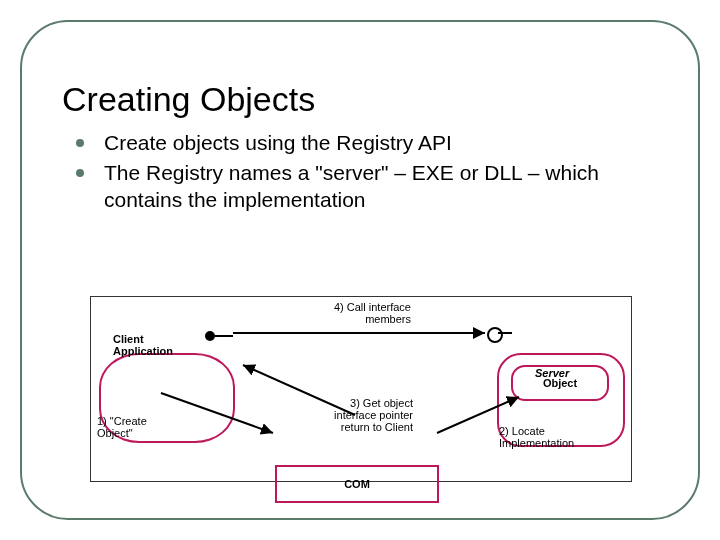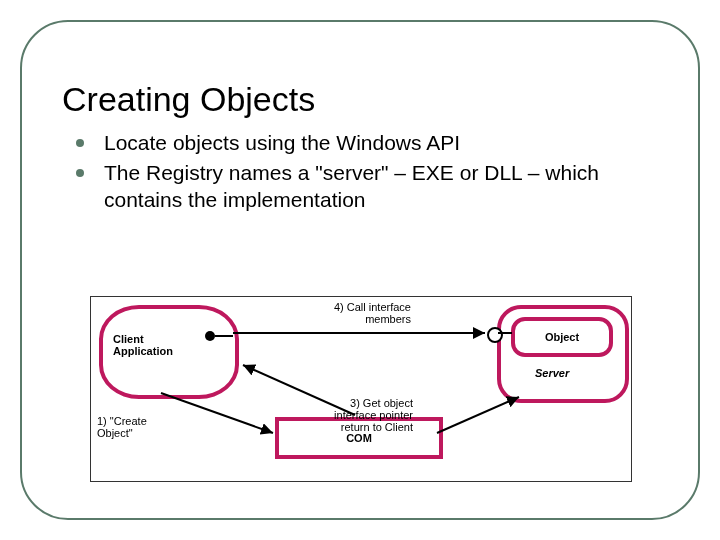--- a/index.html
+++ b/index.html
@@ -58,27 +58,28 @@
     width: 540px;
     height: 184px;
     border: 1px solid #333;
     background: #fff;
     font-family: Arial, sans-serif;
     font-size: 11px;
     color: #000;
   }
   .diagram .box {
     position: absolute;
-    border: 4px solid #be185d;
+    border: 2px solid #be185d;
     text-align: center;
     font-weight: bold;
     line-height: 1.1;
     display: flex;
     align-items: center;
     justify-content: center;
+    margin-top: 48px;
   }
   .client {
     left: 8px;
     top: 8px;
     width: 132px;
     height: 86px;
     border-radius: 40px / 34px;
   }
   .client-label {
     position: absolute;
@@ -163,21 +164,21 @@
 </head>
 <body>
 
 <div class="frame"></div>
 
 <div class="title">Creating Objects</div>
 
 <div class="bullets">
   <div class="row">
     <div class="disc"></div>
-    <div>Locate objects using the Windows API</div>
+    <div>Create objects using the Registry API</div>
   </div>
   <div class="row">
     <div class="disc"></div>
     <div>The Registry names a "server" – EXE or DLL – which contains the implementation</div>
   </div>
 </div>
 
 <div class="diagram">
   <div class="box client"></div>
   <div class="client-label" style="white-space:pre-line;">Client
@@ -193,20 +194,22 @@
 
   <div class="box com">COM</div>
 
   <div class="caption" style="left:200px; top:4px; width:120px; white-space:pre-line;">4) Call interface
 members</div>
   <div class="caption" style="left:198px; top:68px; width:124px; white-space:pre-line;margin-top:32px;">3) Get object
 interface pointer
 return to Client</div>
   <div class="caption" style="left:6px; top:118px; width:80px; white-space:pre-line; text-align:left;">1) "Create
 Object"</div>
+  <div class="caption" style="left:408px; top:128px; width:110px; white-space:pre-line; text-align:left;">2) Locate
+Implementation</div>
 
   <svg class="arrows" width="540" height="184">
     <defs>
       <marker id="ah" markerWidth="8" markerHeight="8" refX="6" refY="3" orient="auto">
         <path d="M0,0 L6,3 L0,6 Z" fill="#000"></path>
       </marker>
     </defs>
 
     <line x1="142" y1="36" x2="394" y2="36" stroke="#000" stroke-width="2" marker-end="url(#ah)"></line>
 

